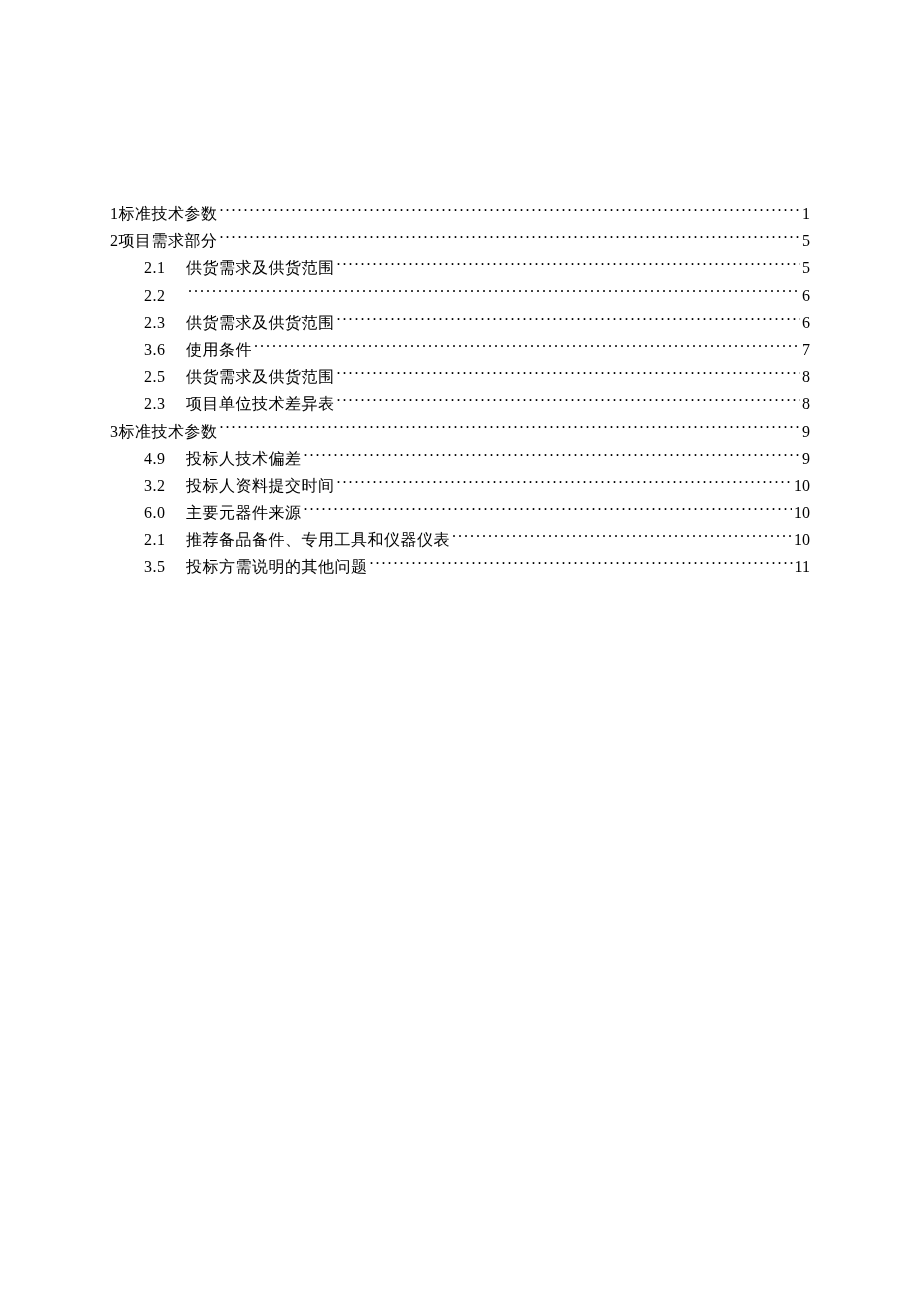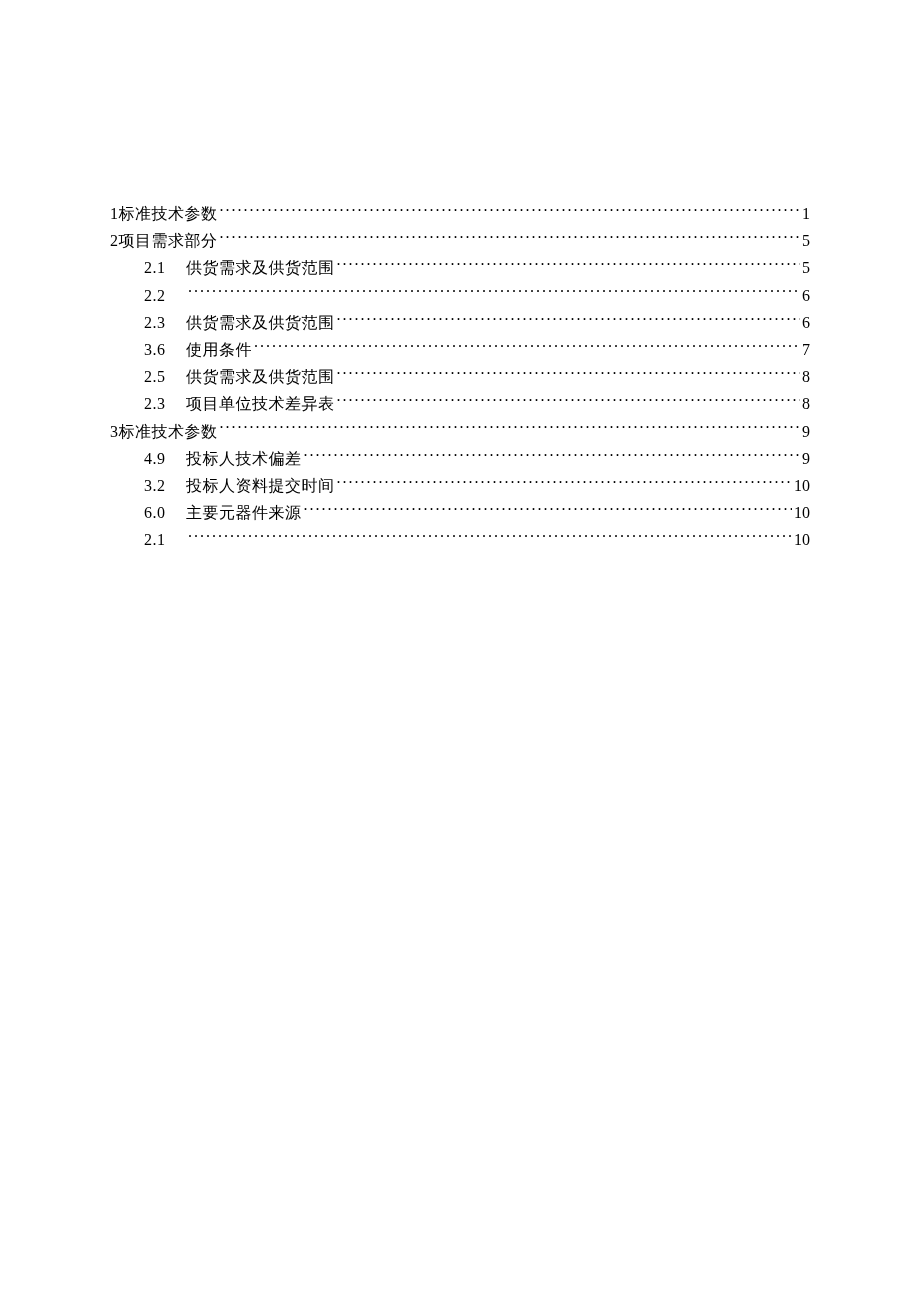--- a/index.html
+++ b/index.html
@@ -149,17 +149,25 @@
       <div class="toc-line toc-sub">
         <span class="toc-num">6.0</span>
         <span> </span>
         <span class="toc-title">主要元器件来源</span>
         <span class="toc-leader"></span>
         <span class="toc-page">10</span>
       </div>
       <div class="toc-line toc-sub">
         <span class="toc-num">2.1</span>
         <span> </span>
+        <span class="toc-title">推荐备品备件、专用工具和仪器仪表</span>
         <span class="toc-leader"></span>
         <span class="toc-page">10</span>
+      </div>
+      <div class="toc-line toc-sub">
+        <span class="toc-num">3.5</span>
+        <span> </span>
+        <span class="toc-title">投标方需说明的其他问题</span>
+        <span class="toc-leader"></span>
+        <span class="toc-page">11</span>
       </div>
     </div>
 </div>
 
 </body></html>

